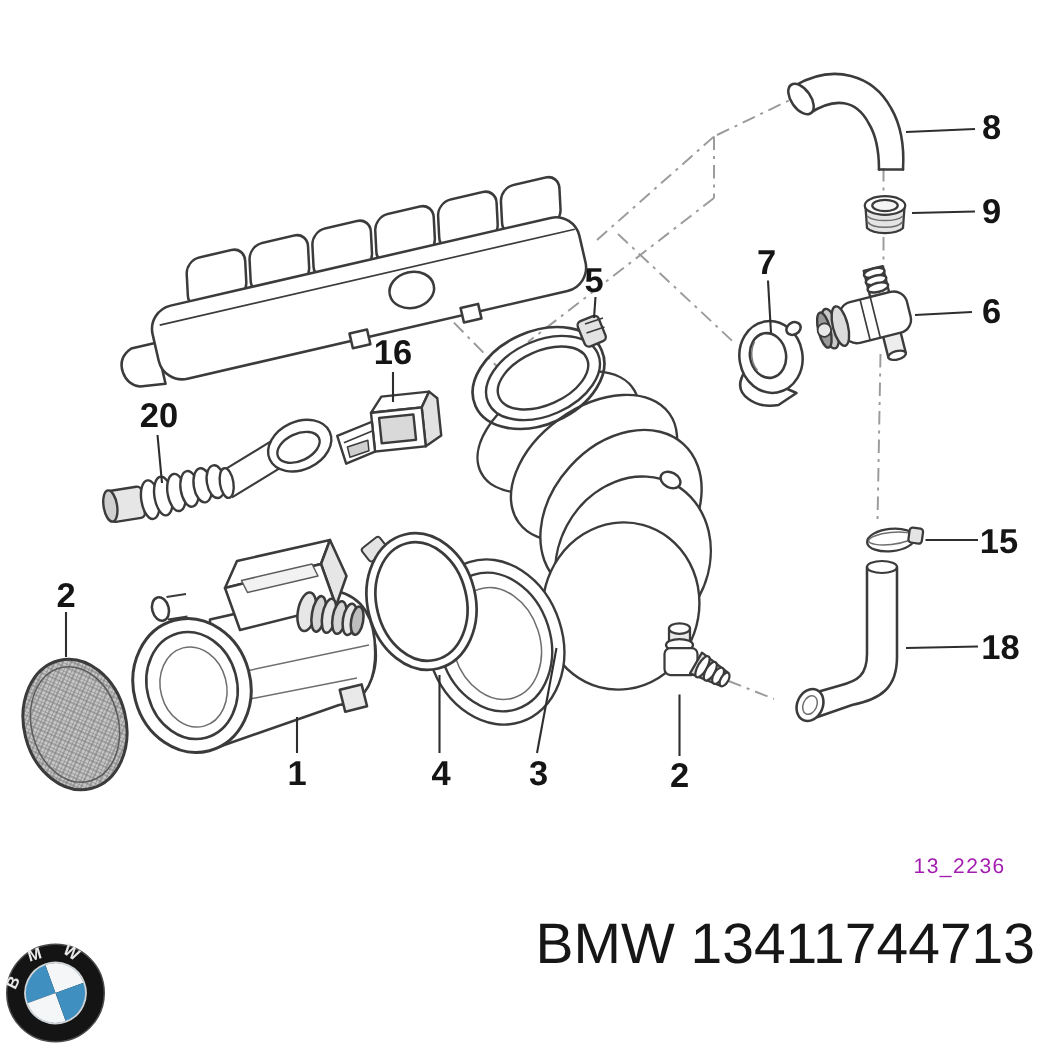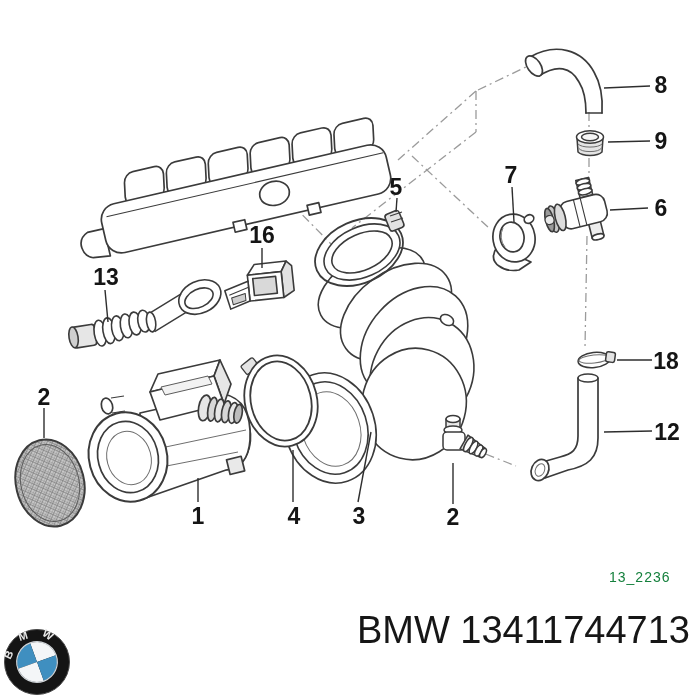--- a/index.html
+++ b/index.html
@@ -1,21 +1,21 @@
 <!DOCTYPE html>
 <html><head>
 <meta charset="utf-8">
 <style>
   html,body{margin:0;padding:0;background:#fff;}
   .page{position:relative;width:700px;height:700px;background:#ffffff;overflow:hidden;
         font-family:"Liberation Sans",sans-serif;}
   .diagram-svg{position:absolute;left:0;top:0;}
   .part-label{position:absolute;transform:translate(-50%,-50%);font-weight:bold;
               font-size:23px;color:#151515;letter-spacing:0;}
-  .diagram-code{position:absolute;left:609px;top:569px;font-size:14px;color:#15803d;
+  .diagram-code{position:absolute;left:609px;top:569px;font-size:14px;color:#a21caf;
                 letter-spacing:1px;}
   .footer-title{position:absolute;top:609px;right:10px;font-size:38px;color:#161616;}
   .roundel{position:absolute;left:3px;top:628px;}
 </style>
 </head>
 <body>
 
 <div class="page">
 
   <svg class="diagram-svg" width="700" height="620" viewBox="0 0 700 620">
@@ -232,24 +232,24 @@
 
   <div class="part-label" style="left:198px;top:516px">1</div>
   <div class="part-label" style="left:44px;top:397px">2</div>
   <div class="part-label" style="left:359px;top:516px">3</div>
   <div class="part-label" style="left:294px;top:516px">4</div>
   <div class="part-label" style="left:396px;top:187px">5</div>
   <div class="part-label" style="left:661px;top:208px">6</div>
   <div class="part-label" style="left:511px;top:175px">7</div>
   <div class="part-label" style="left:661px;top:85px">8</div>
   <div class="part-label" style="left:661px;top:141px">9</div>
-  <div class="part-label" style="left:667px;top:432px">12</div>
-  <div class="part-label" style="left:666px;top:361px">18</div>
+  <div class="part-label" style="left:667px;top:432px">18</div>
+  <div class="part-label" style="left:666px;top:361px">15</div>
   <div class="part-label" style="left:453px;top:517px">2</div>
-  <div class="part-label" style="left:106px;top:277px">13</div>
+  <div class="part-label" style="left:106px;top:277px">20</div>
   <div class="part-label" style="left:262px;top:235px">16</div>
 
   <div class="diagram-code">13_2236</div>
 
   <svg class="roundel" width="68" height="68" viewBox="-34 -34 68 68">
     <circle r="32.5" fill="#141414"></circle>
     <circle r="32.5" fill="none" stroke="#4a4a4a" stroke-width="1"></circle>
     <g transform="rotate(-20)">
       <path d="M0,0 L20,0 A20,20 0 0 0 0,-20 Z" fill="#f4f6f8"></path>
       <path d="M0,0 L0,-20 A20,20 0 0 0 -20,0 Z" fill="#3f8fc0"></path>

